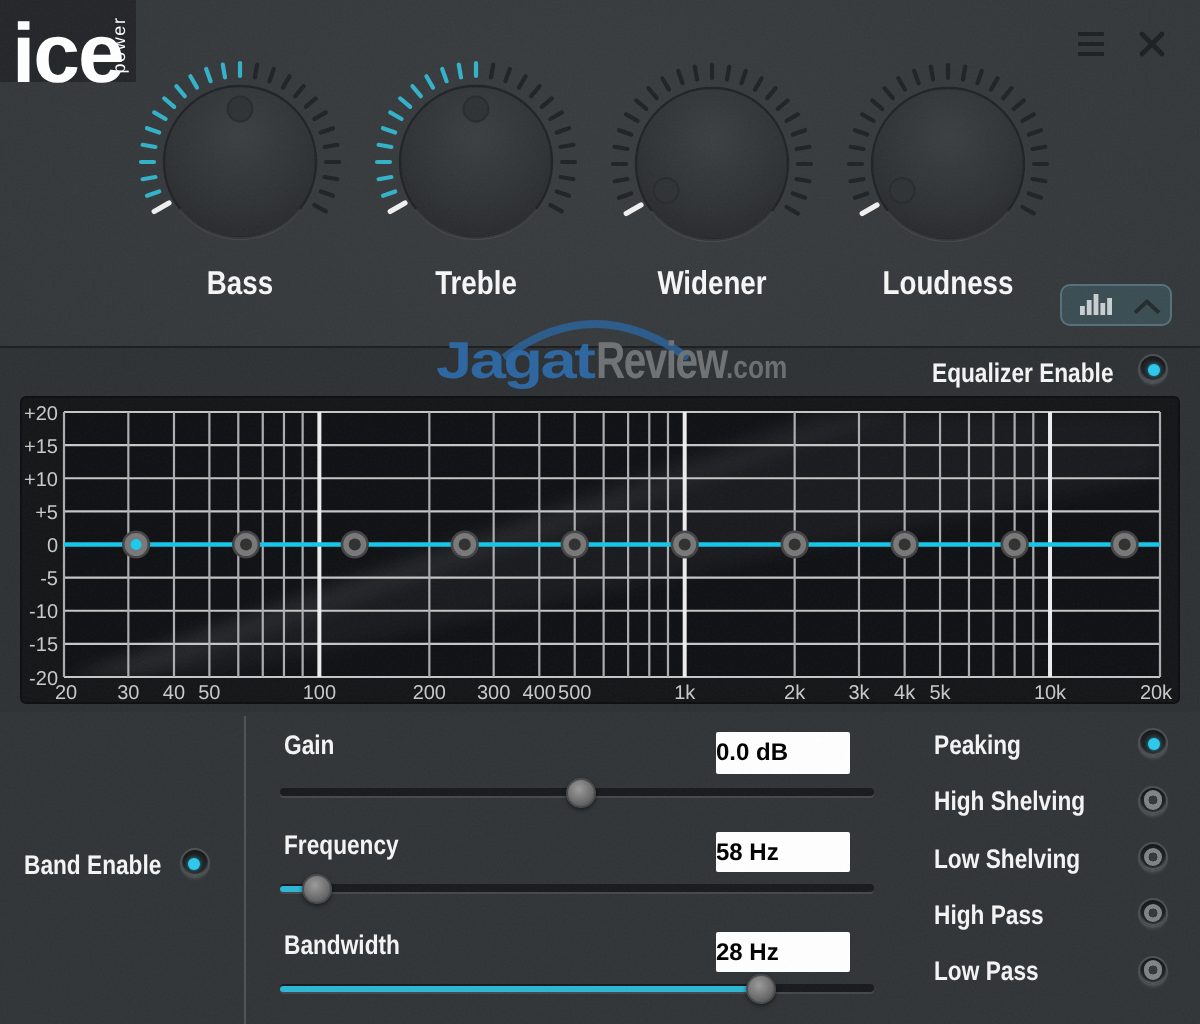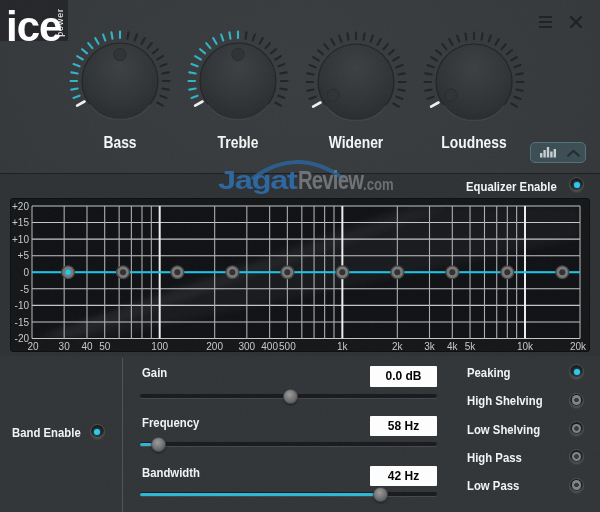--- a/index.html
+++ b/index.html
@@ -1,21 +1,21 @@
 <!DOCTYPE html>
 <html><head><meta charset="utf-8"><style>
 * { margin:0; padding:0; box-sizing:border-box; }
 body { width:600px; height:512px; overflow:hidden; font-family:"Liberation Sans", sans-serif; background:#34383b; position:relative; }
 .abs { position:absolute; }
 .lbl { position:absolute; color:#f4f4f4; font-weight:bold; white-space:nowrap; font-size:13.5px;
   transform:scaleX(0.84); transform-origin:left center; }
 .klbl { font-size:16.5px; color:#f6f6f6; font-weight:bold; position:absolute; top:133px; text-align:center;
   width:120px; transform:scaleX(0.84); }
-.vbox { position:absolute; left:370px; width:67px; height:20.5px; background:#ffffff; color:#000;
-  font-weight:bold; font-size:12px; text-align:center; line-height:20.5px; border-radius:1px; }
+.vbox { position:absolute; left:358px; width:67px; height:20.5px; background:#ffffff; color:#000;
+  font-weight:bold; font-size:12px; text-align:left; line-height:20.5px; border-radius:1px; }
 .track { position:absolute; left:140px; width:297px; height:4px; background:#17191c; border-radius:2px;
   box-shadow:0 1px 0 rgba(255,255,255,0.10); }
 .fill { position:absolute; left:0; top:0.5px; height:3px; background:#2cb6d4; border-radius:2px; }
 .thumb { position:absolute; width:15px; height:15px; border-radius:50%; top:-5.5px;
   background:radial-gradient(circle at 42% 35%, #9b9b9b, #6e6e6e 55%, #4d4d4d 92%);
   border:1.5px solid #47494b; box-shadow:0 1px 2px rgba(0,0,0,0.5); }
 .radio { position:absolute; width:15px; height:15px; border-radius:50%; background:#1f2225;
   border:1.5px solid #4b5053; box-shadow:inset 0 -1px 1px rgba(255,255,255,0.28), inset 0 1px 2px rgba(0,0,0,0.5), 0 1px 1px rgba(255,255,255,0.07); }
 .radio i { position:absolute; left:50%; top:50%; border-radius:50%; display:block; }
 .radio.on i { width:6px; height:6px; margin:-3px 0 0 -3px; background:#2cc9ec; box-shadow:0 0 2px rgba(47,201,234,0.7); }
@@ -331,21 +331,21 @@
   </div>
 
 <div class="lbl" style="left:142px;top:414.5px;">Frequency</div>
 <div class="vbox" style="top:415.5px;">58 Hz</div>
 <div class="track" style="top:442px;">
     <div class="fill" style="width:19px;"></div>
     <div class="thumb" style="left:11px;"></div>
   </div>
 
 <div class="lbl" style="left:142px;top:464.5px;">Bandwidth</div>
-<div class="vbox" style="top:465.5px;">42 Hz</div>
+<div class="vbox" style="top:465.5px;">28 Hz</div>
 <div class="track" style="top:492px;">
     <div class="fill" style="width:241px;"></div>
     <div class="thumb" style="left:233px;"></div>
   </div>
 
 <div class="lbl" style="left:467px;top:364.5px;">Peaking</div>
 <div class="lbl" style="left:467px;top:393px;">High Shelving</div>
 <div class="lbl" style="left:467px;top:421.5px;">Low Shelving</div>
 <div class="lbl" style="left:467px;top:449.5px;">High Pass</div>
 <div class="lbl" style="left:467px;top:477.5px;">Low Pass</div>

